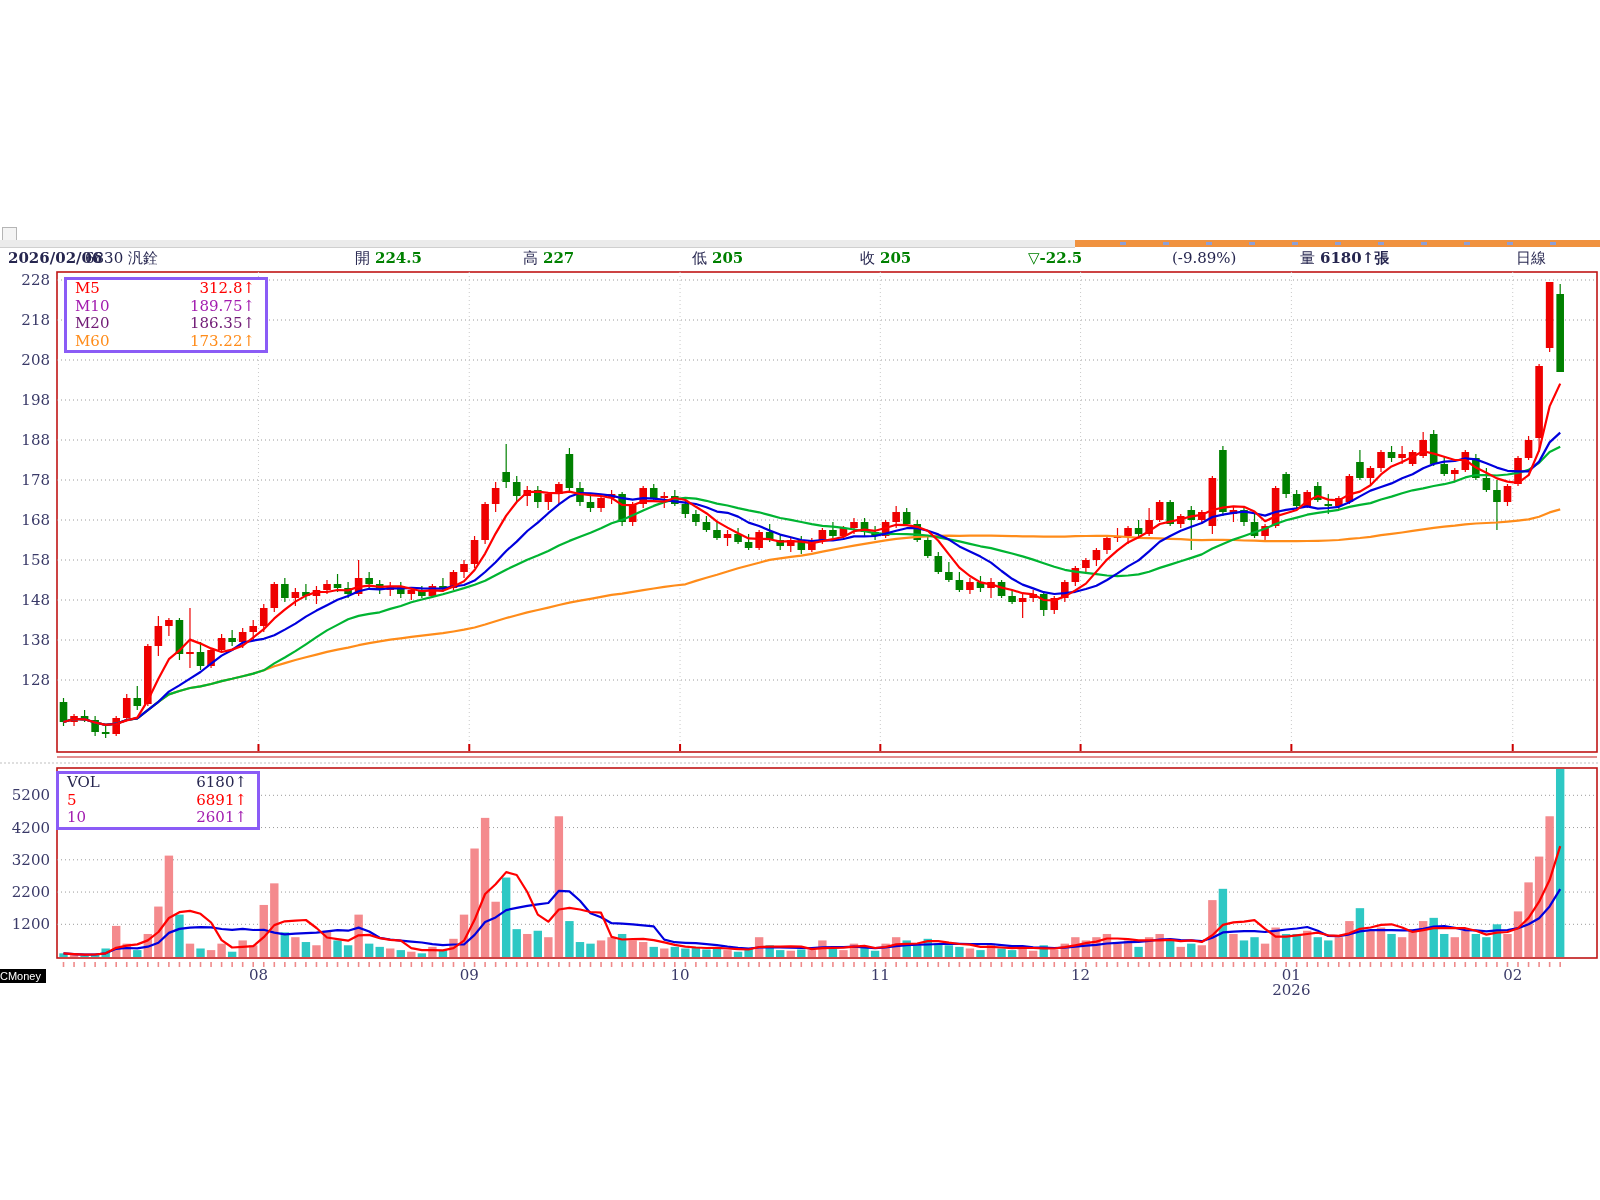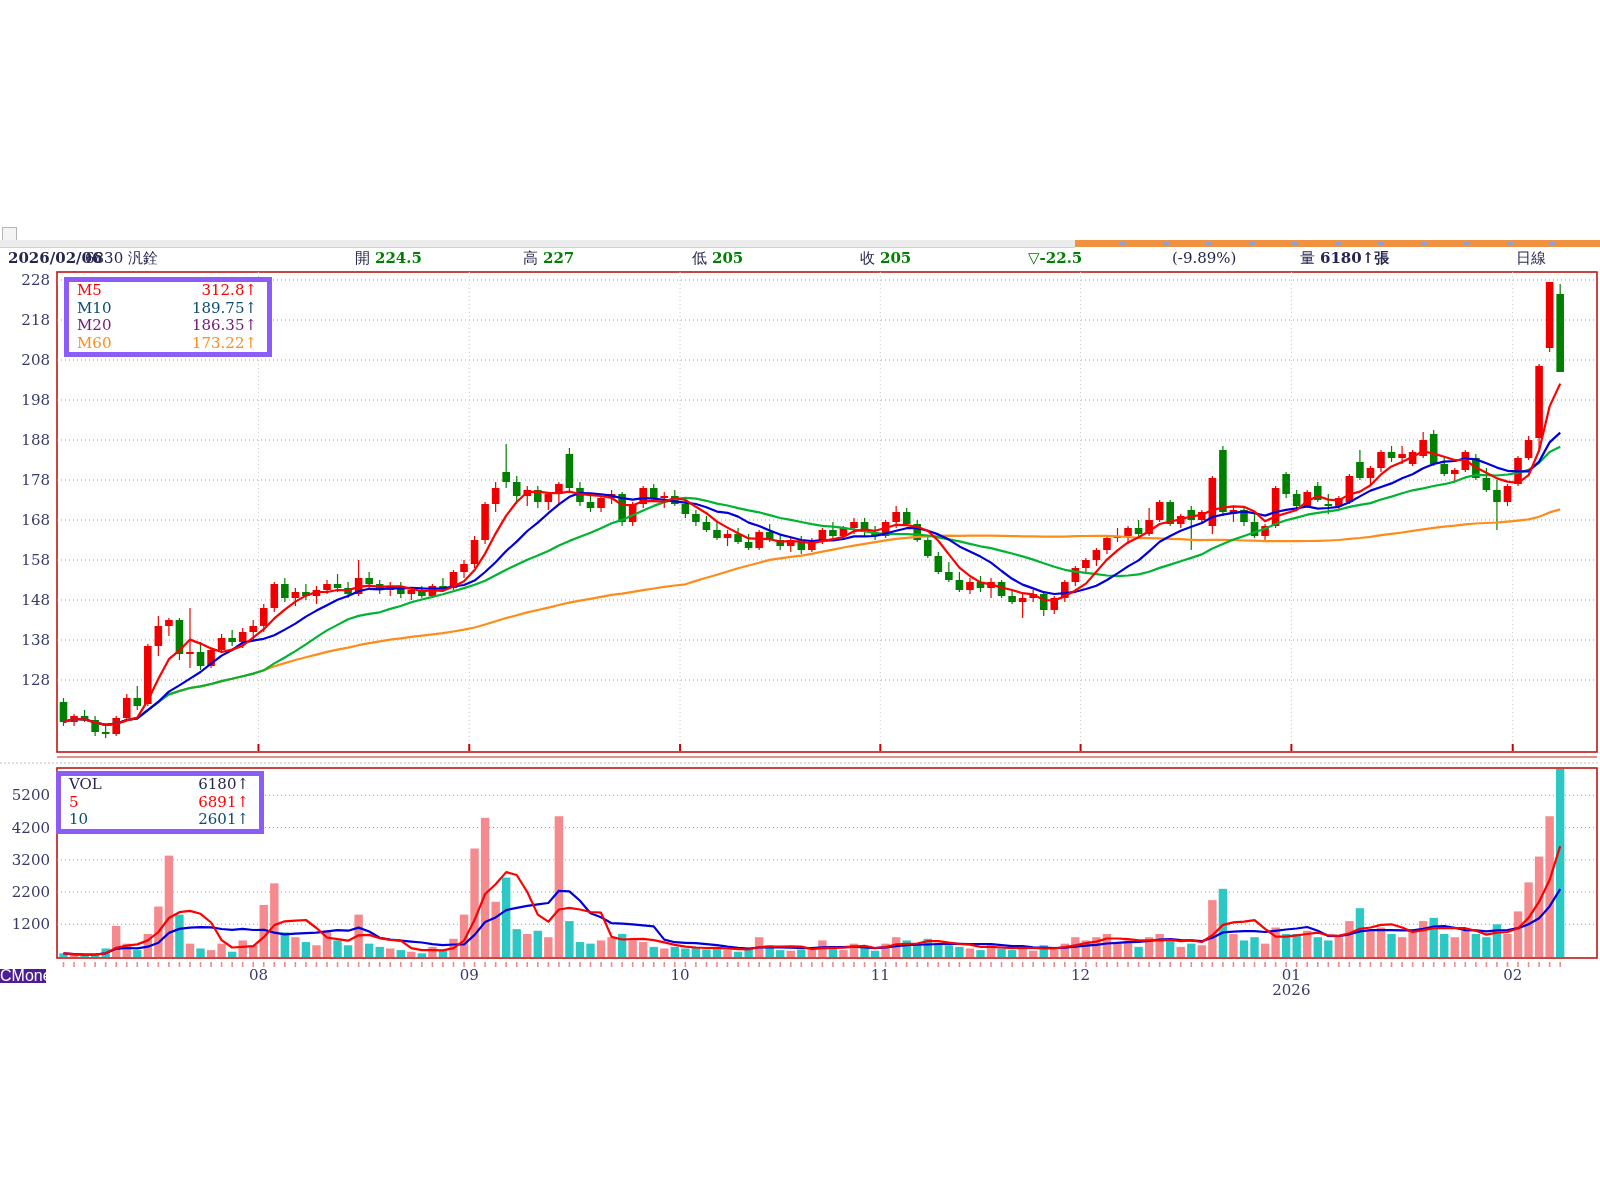--- a/index.html
+++ b/index.html
@@ -13,32 +13,32 @@
   #orange-strip .marks{position:absolute;left:8px;top:2px;width:510px;height:3px;
     background:repeating-linear-gradient(90deg,transparent 0 37px,#8d9fd6 37px 43px);}
   
   #header{left:0;top:227px;width:1600px;height:22px;font-size:15px;
     font-family:"DejaVu Serif","Liberation Serif",serif;color:#1a1a4e;white-space:nowrap;}
   #header .h{position:absolute;top:0;}
   .grn{color:#008000;}
   .blk{color:#26264f;}
   .bold{font-weight:bold;}
   
-  .legendbox{background:#ffffff;border:5px solid #8b5cf6;
+  .legendbox{background:#ffffff;border:3px solid #8b5cf6;
     font-family:"DejaVu Serif","Liberation Serif",serif;font-size:15px;line-height:17.5px;}
   .legendbox .row{position:relative;height:17.5px;}
   .legendbox .nm{position:absolute;left:8px;}
   .legendbox .vl{position:absolute;right:10px;}
-  .c-m5{color:#ff0000;} .c-m10{color:#0c4a6e;} .c-m20{color:#701a75;} .c-m60{color:#ff8c1a;}
+  .c-m5{color:#ff0000;} .c-m10{color:#a21caf;} .c-m20{color:#701a75;} .c-m60{color:#ff8c1a;}
   .c-navy{color:#26264f;}
   #price-legend{left:64px;top:255px;width:198px;}
   #vol-legend{left:56px;top:749px;width:198px;}
   
-  #cmoney{left:0px;top:947px;width:46px;height:14px;background:#4c1d95;color:#ffffff;
-    font-size:16px;line-height:14px;text-align:center;font-family:"Liberation Sans",sans-serif;}
+  #cmoney{left:0px;top:947px;width:46px;height:14px;background:#000000;color:#ffffff;
+    font-size:11px;line-height:14px;font-family:"Liberation Sans",sans-serif;}
   svg text{font-family:"DejaVu Serif","Liberation Serif",serif;}
 </style>
 </head>
 <body>
 
 <div id="stage">
 
   <div class="abs" id="corner-box"></div>
   <div class="abs" id="grey-strip"></div>
   <div class="abs" id="orange-strip">

